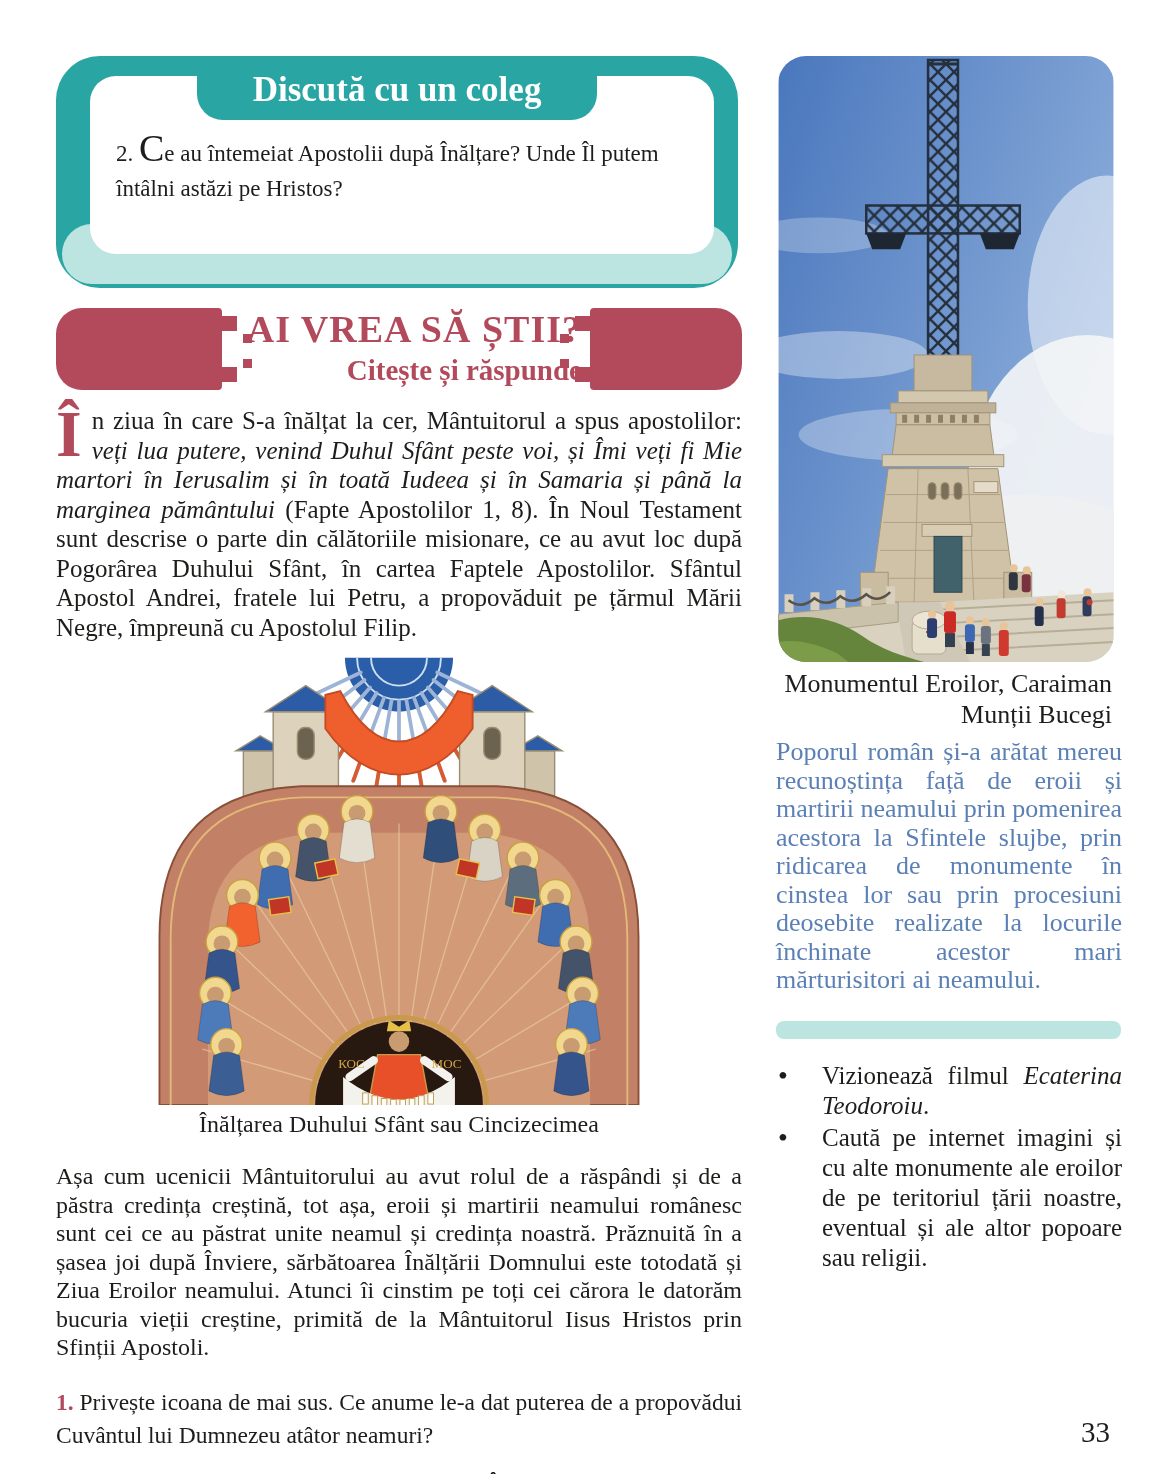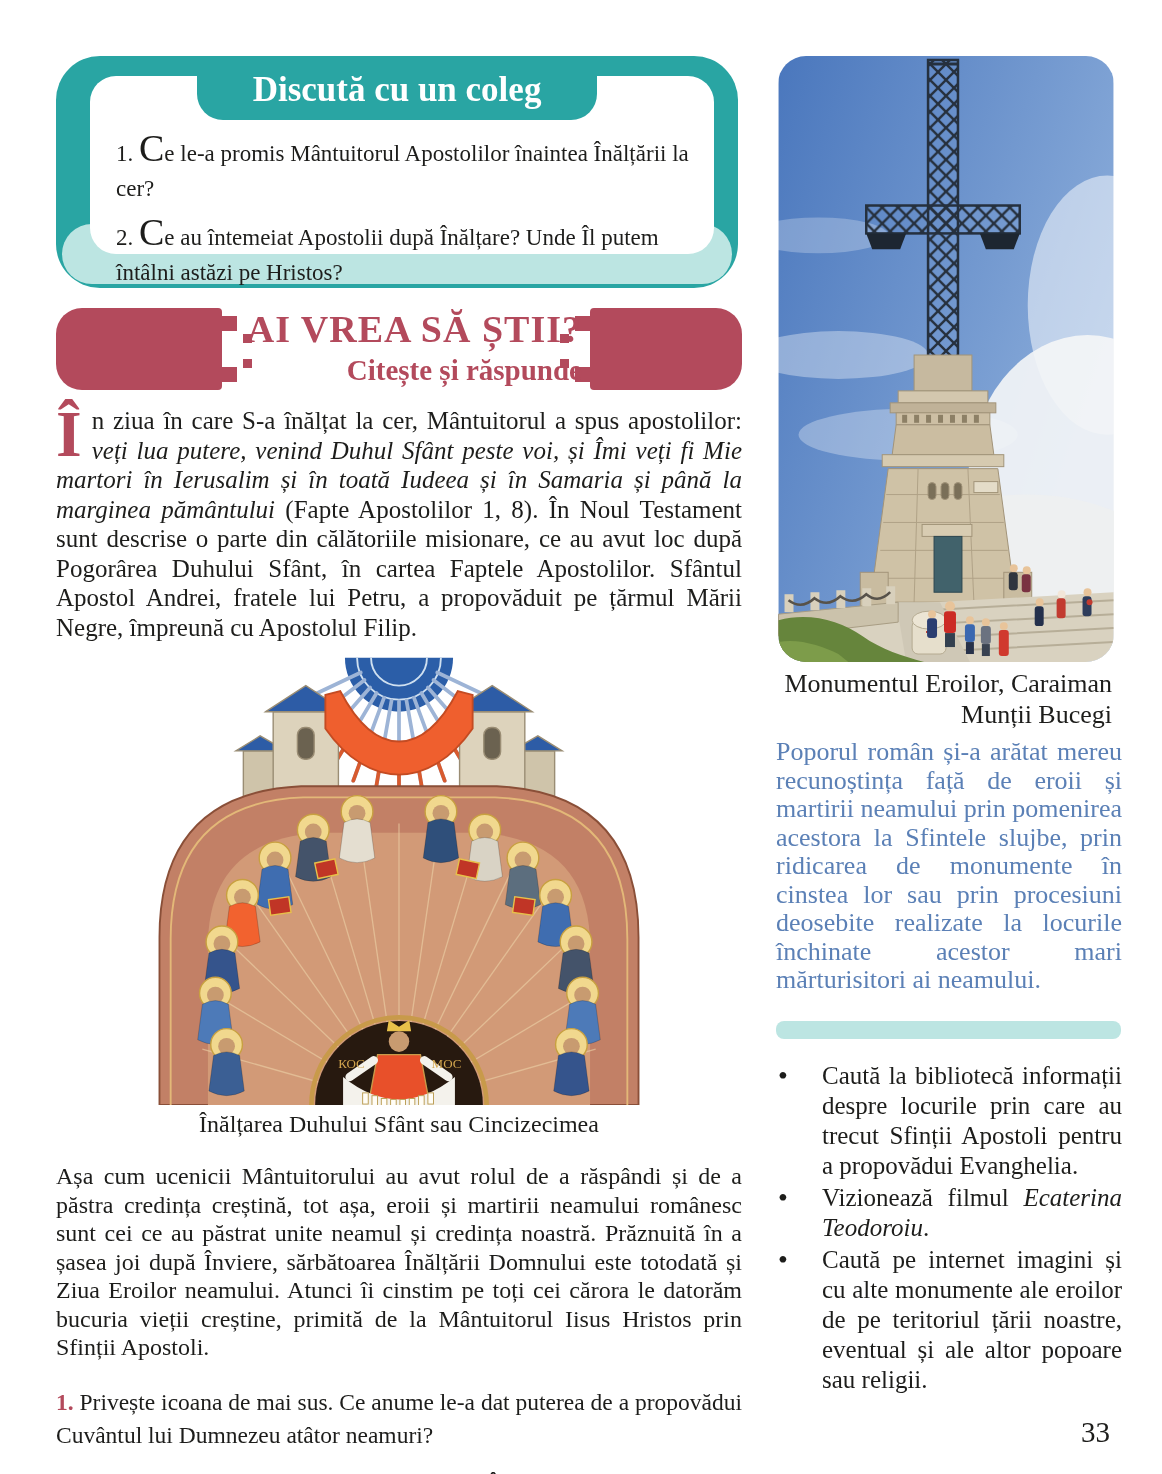--- a/index.html
+++ b/index.html
@@ -53,21 +53,20 @@
 </head>
 <body>
 
 <div class="page">
 
   <div class="left-col">
 
     <div class="discuss">
       <div class="discuss-shadow"></div>
       <div class="discuss-card">
-        <p class="dq"><span>1. </span><span class="bigc">C</span><span>e le-a promis Mântuitorul Apostolilor înaintea Înălțării la cer?</span></p>
         <p class="dq"><span>2. </span><span class="bigc">C</span><span>e au întemeiat Apostolii după Înălțare? Unde Îl putem întâlni astăzi pe Hristos?</span></p>
       </div>
       <div class="discuss-tab">
         <span>Discută cu un coleg</span>
       </div>
     </div>
 
     <div class="know">
       <div class="kblock l">
         <div class="tooth" style="right:-15px;top:8px;"></div>
@@ -370,20 +369,19 @@
     <div class="photo-caption">
       <div>Monumentul Eroilor, Caraiman</div>
       <div>Munții Bucegi</div>
     </div>
 
     <p class="side-par">Poporul român și-a arătat mereu recunoștința față de eroii și martirii neamului prin pomenirea acestora la Sfintele slujbe, prin ridicarea de monumente în cinstea lor sau prin procesiuni deosebite realizate la locurile închinate acestor mari mărturisitori ai neamului.</p>
 
     <div class="search-strip"></div>
 
     <ul class="bullets">
-      <li><span>Caută la bibliotecă informații despre locurile prin care au trecut Sfinții Apostoli pentru a propovădui Evanghelia.</span><span class="it"></span><span></span></li>
       <li><span>Vizionează filmul </span><span class="it">Ecaterina Teodoroiu</span><span>.</span></li>
       <li><span>Caută pe internet imagini și cu alte monumente ale eroilor de pe teritoriul țării noastre, eventual și ale altor popoare sau religii.</span><span class="it"></span><span></span></li>
     </ul>
   </div>
 
   <div class="page-number">33</div>
 </div>
 
 </body></html>

